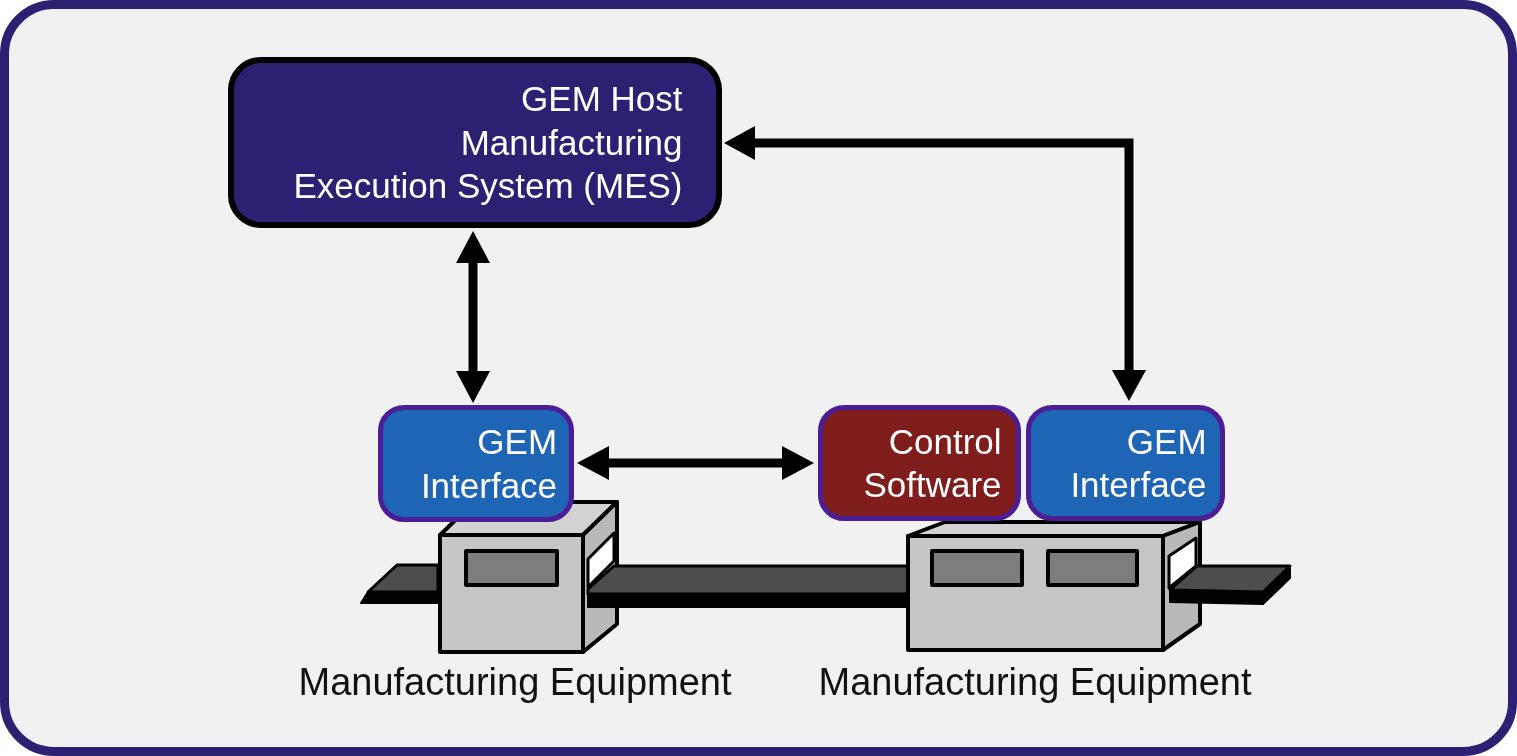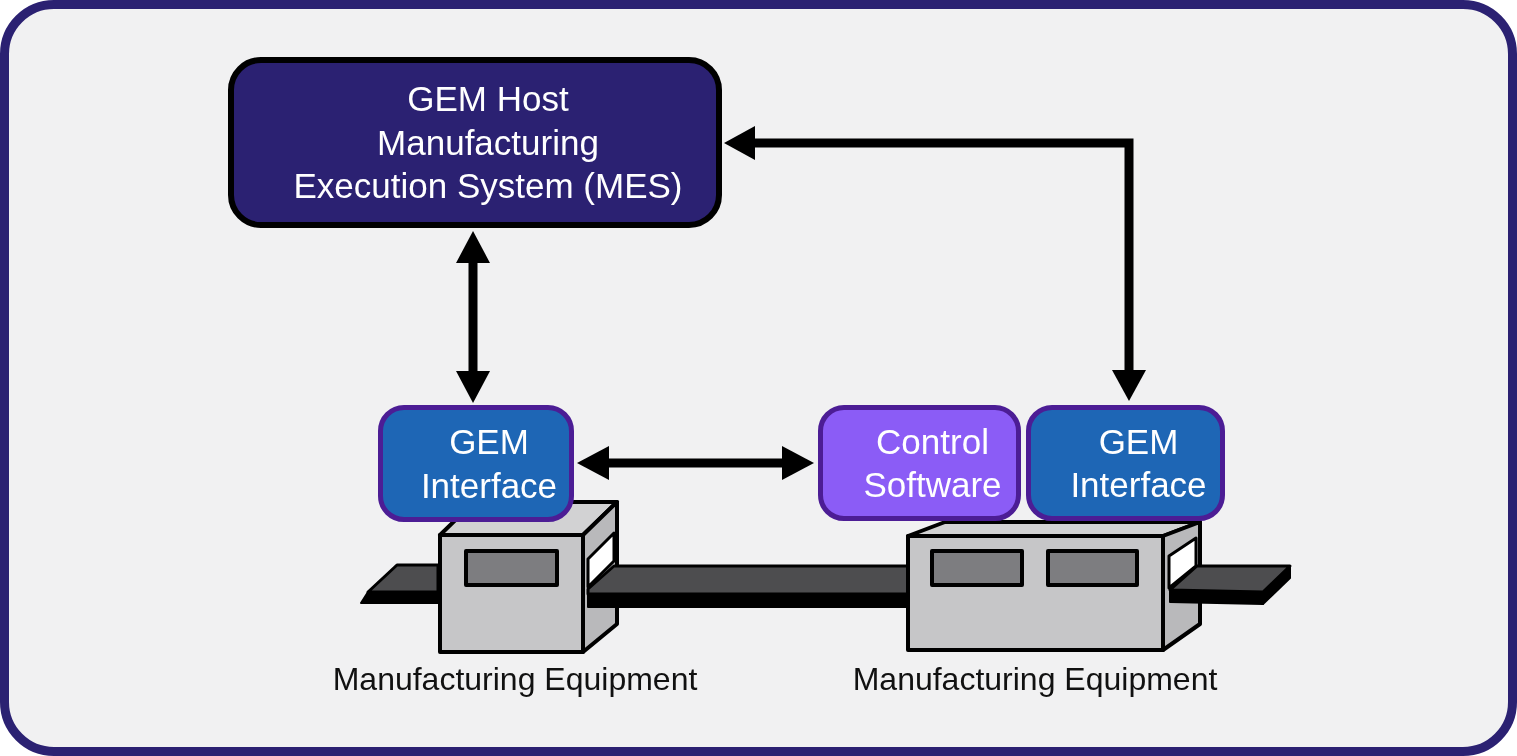--- a/index.html
+++ b/index.html
@@ -29,21 +29,21 @@
     border-radius:54px;
     background:var(--bg);
   }
   .diagram-svg{position:absolute;left:0;top:0;}
   .node{
     position:absolute;
     box-sizing:border-box;
     border:6px solid #000;
     color:#fff;
     display:flex;align-items:center;justify-content:center;
-    text-align:center;
+    text-align:right;
     white-space:pre-line;
     line-height:1.24;
     padding-left:26px;
   }
   .node-mes{
     left:228px;top:57px;width:494px;height:171px;
     border-radius:33px;
     background:var(--navy);
     font-size:35px;
   }
@@ -53,21 +53,21 @@
     font-size:35px;
   }
   .node-gem-left{left:378px;top:405px;width:196px;height:117px;background:var(--blue);}
   .node-control{left:818px;top:405px;width:203px;height:116px;background:var(--green);}
   .node-gem-right{left:1026px;top:405px;width:199px;height:116px;background:var(--blue);}
   .equip-label{
     position:absolute;
     top:661px;
     width:460px;
     text-align:center;
-    font-size:32px;
+    font-size:38px;
     color:var(--label);
     white-space:nowrap;
   }
   .equip-label-left{left:285px;}
   .equip-label-right{left:805px;}
 </style>
 </head>
 <body>
 
 <div class="stage">
@@ -133,21 +133,21 @@
     </g>
   </svg>
 
   <div class="node node-mes" style="background: rgb(43, 33, 114); color: rgb(255, 255, 255);">GEM Host
 Manufacturing
 Execution System (MES)</div>
 
   <div class="node node-small node-gem-left" style="background: rgb(30, 102, 181); color: rgb(255, 255, 255);">GEM
 Interface</div>
 
-  <div class="node node-small node-control" style="background: #8b5cf6; color: rgb(255, 255, 255);">Control
+  <div class="node node-small node-control" style="background: #7f1d1d; color: rgb(255, 255, 255);">Control
 Software</div>
 
   <div class="node node-small node-gem-right" style="background: rgb(30, 102, 181); color: rgb(255, 255, 255);">GEM
 Interface</div>
 
   <div class="equip-label equip-label-left">Manufacturing Equipment</div>
 
   <div class="equip-label equip-label-right">Manufacturing Equipment</div>
 </div>
 

